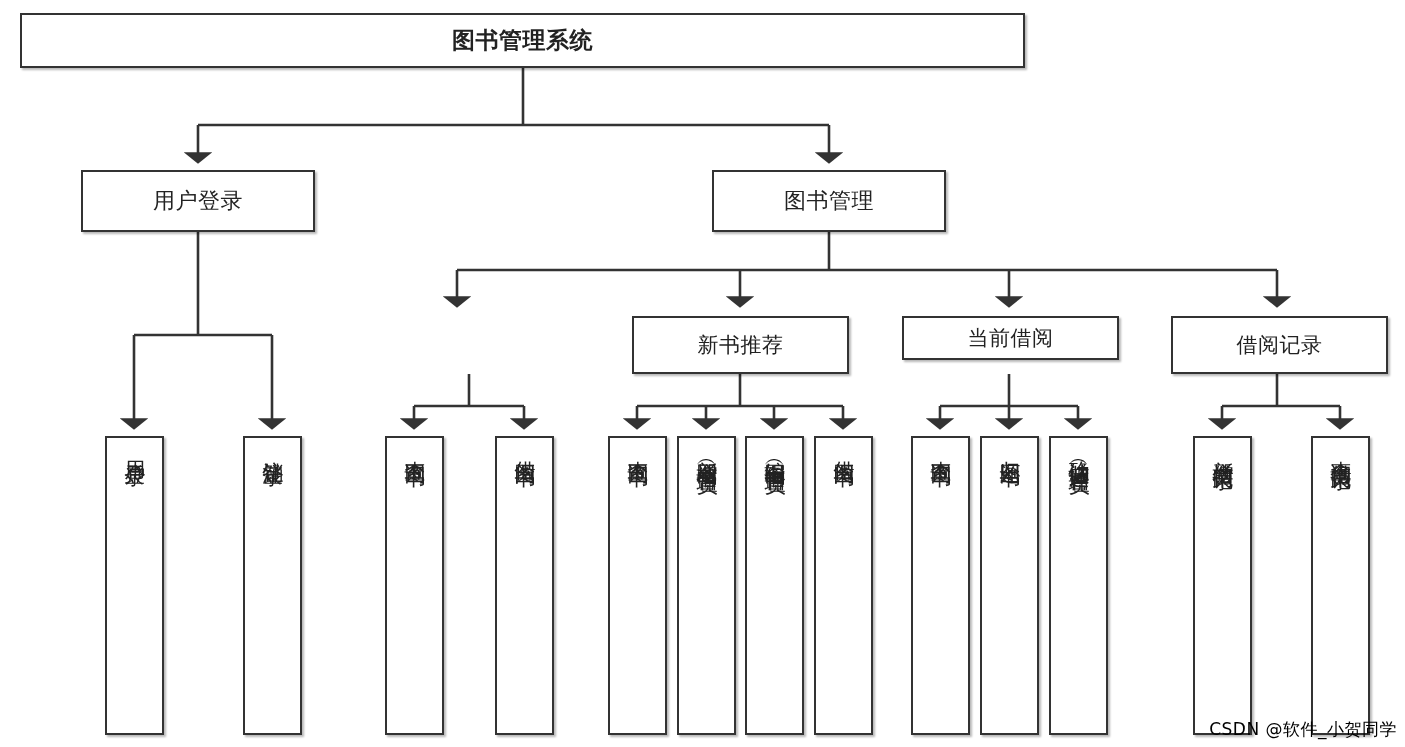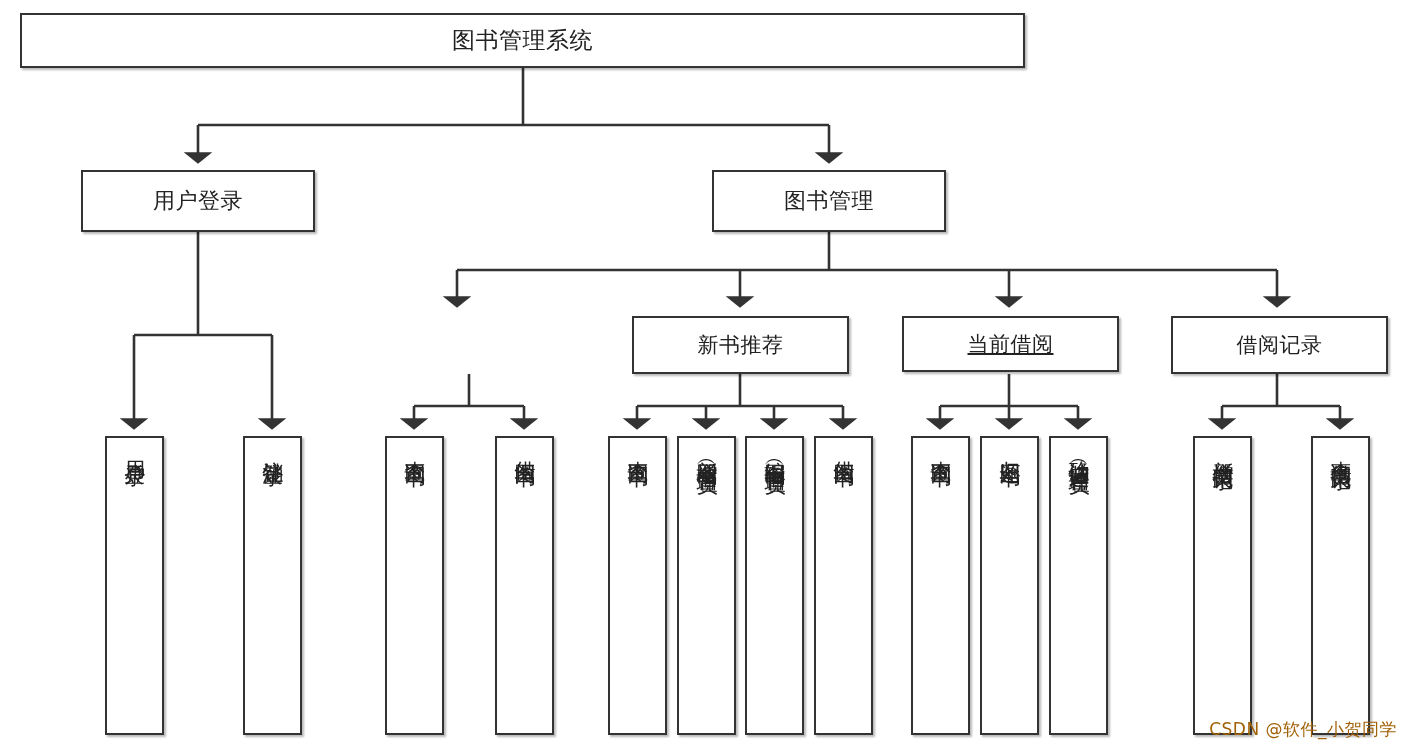--- a/index.html
+++ b/index.html
@@ -59,21 +59,21 @@
     letter-spacing: 2px;
     line-height: 1;
     white-space: nowrap;
     max-height: 290px;
   }
   .watermark {
     position: absolute;
     right: 8px;
     bottom: 6px;
     font-size: 17px;
-    color: #a16207;
+    color: #000000;
     letter-spacing: 0.5px;
     white-space: nowrap;
   }
 </style>
 </head>
 <body>
 
 <div id="canvas">
 
   <svg class="wires" viewBox="0 0 1405 747" xmlns="http://www.w3.org/2000/svg">
@@ -119,35 +119,35 @@
       <path d="M1009,406 L1009,424" marker-end="url(#arrow)"></path>
       <path d="M1078,406 L1078,424" marker-end="url(#arrow)"></path>
 
       <path d="M1277,374 L1277,406"></path>
       <path d="M1222,406 L1340,406"></path>
       <path d="M1222,406 L1222,424" marker-end="url(#arrow)"></path>
       <path d="M1340,406 L1340,424" marker-end="url(#arrow)"></path>
     </g>
   </svg>
 
-  <div class="node root" style="left:20px; top:13px; width:1005px; height:55px;">
+  <div class="node root" style="left:20px; top:13px; width:1005px; height:55px;font-weight:bold;">
     <span class="node-label">图书管理系统</span>
   </div>
 
   <div class="node level2" style="left:81px; top:170px; width:234px; height:62px;">
     <span class="node-label">用户登录</span>
   </div>
   <div class="node level2" style="left:712px; top:170px; width:234px; height:62px;">
     <span class="node-label">图书管理</span>
   </div>
 
   <div class="node level3" style="left:632px; top:316px; width:217px; height:58px;">
     <span class="node-label">新书推荐</span>
   </div>
-  <div class="node level3" style="left:902px; top:316px; width:217px; height:56px;text-decoration:underline;">
+  <div class="node level3" style="left:902px; top:316px; width:217px; height:44px;">
     <span class="node-label">当前借阅</span>
   </div>
   <div class="node level3" style="left:1171px; top:316px; width:217px; height:58px;">
     <span class="node-label">借阅记录</span>
   </div>
 
   <div class="node leaf" style="left:105px; top:436px; width:59px; height:299px;">
     <span class="node-label">用户登录</span>
   </div>
   <div class="node leaf" style="left:243px; top:436px; width:59px; height:299px;">

